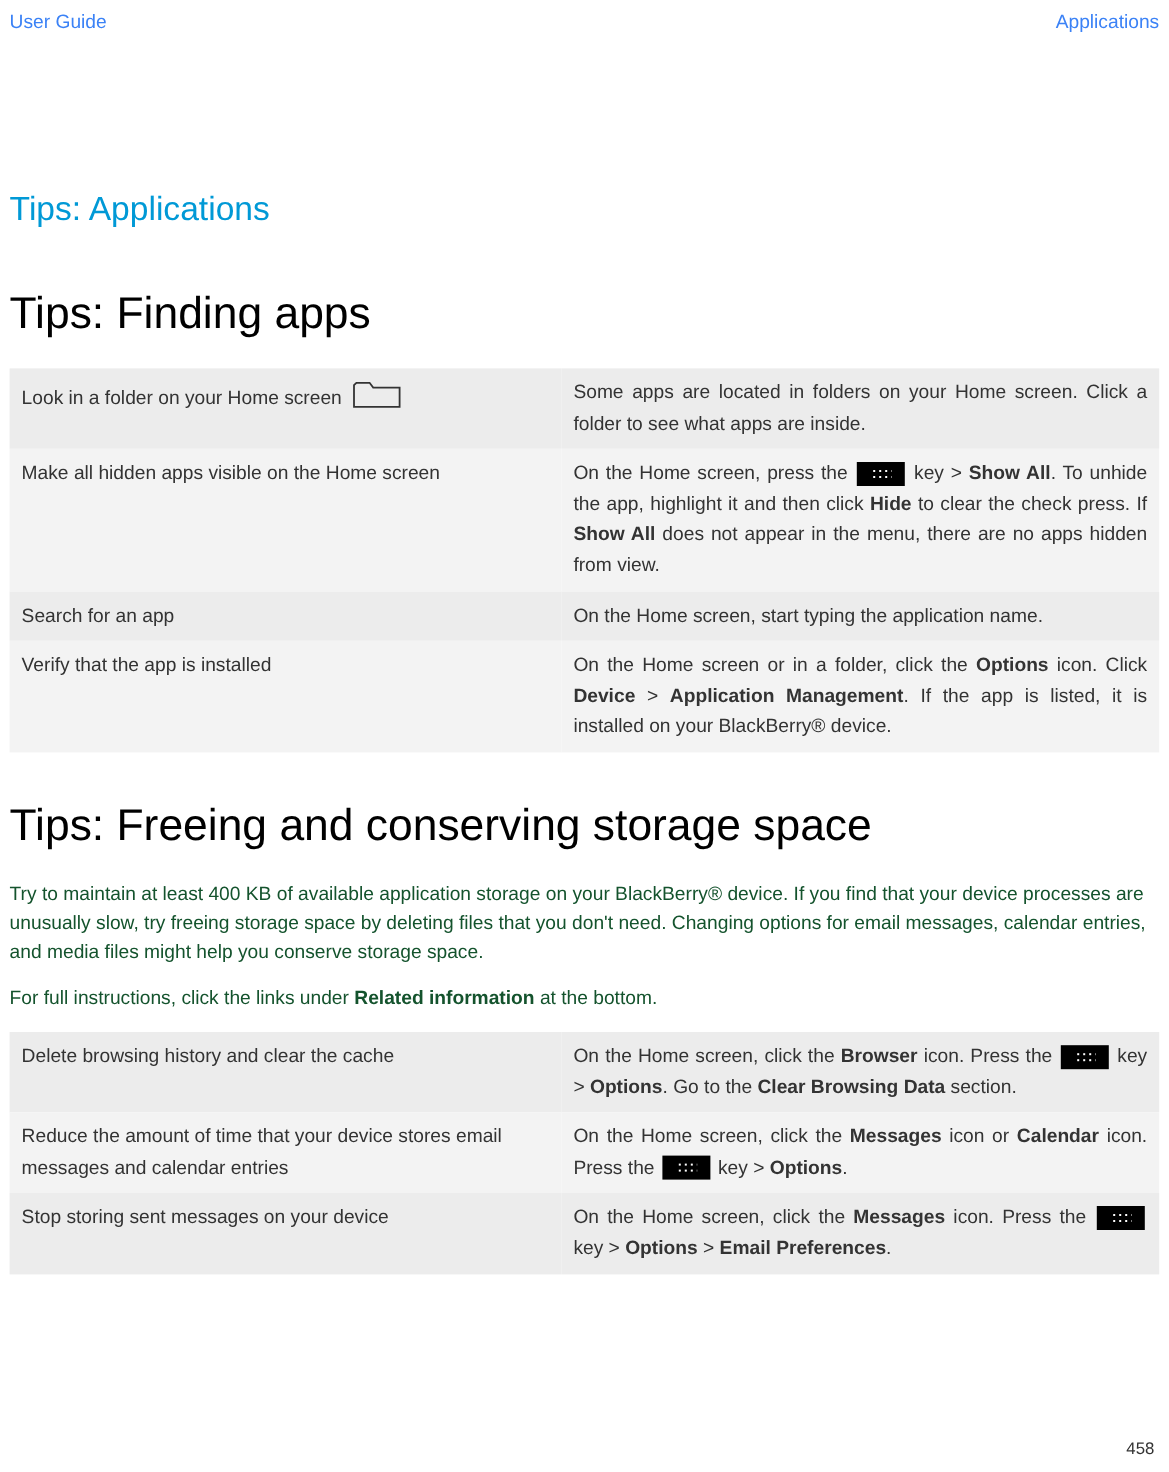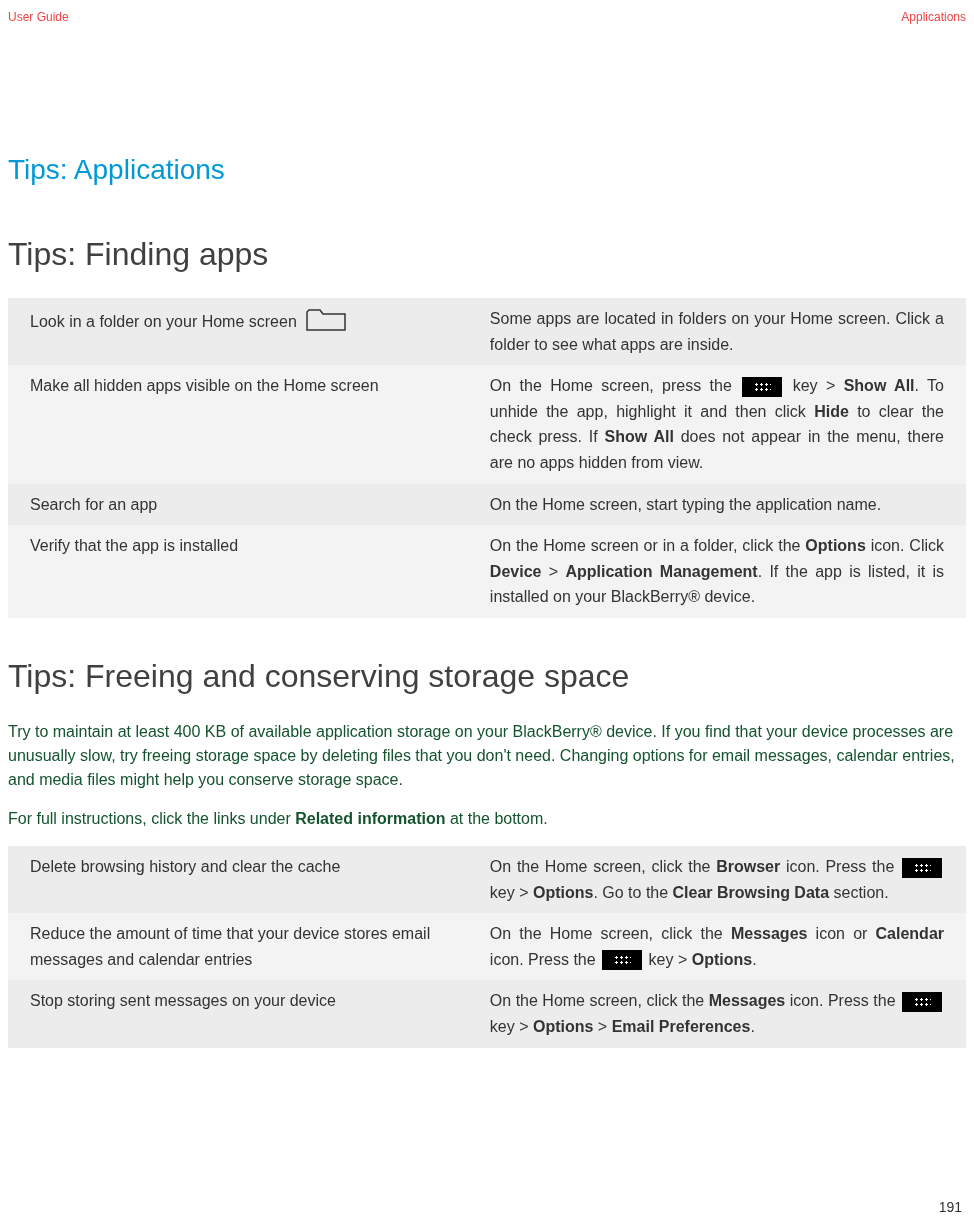--- a/index.html
+++ b/index.html
@@ -9,48 +9,48 @@
       color: #333;
       background: #fff;
       width: 974px;
       height: 1227px;
       position: relative;
       padding: 10px 8px;
     }
     .header {
       display: flex;
       justify-content: space-between;
-      font-size: 12px;
-      color: #ef4444;
+      font-size: 16px;
+      color: #3b82f6;
       margin-bottom: 130px;
     }
     h1 {
       font-family: "Segoe UI Light", Arial, sans-serif;
       font-weight: 300;
       font-size: 28px;
       color: #0099d6;
       margin-bottom: 50px;
     }
     h2 {
       font-family: "Segoe UI Light", Arial, sans-serif;
       font-weight: 300;
-      font-size: 32px;
-      color: #404040;
+      font-size: 37px;
+      color: #000000;
       margin-bottom: 25px;
     }
     table {
       width: 100%;
       border-collapse: collapse;
       margin-bottom: 40px;
     }
     tr:nth-child(odd) { background: #ececec; }
     tr:nth-child(even) { background: #f3f3f3; }
     td {
       vertical-align: top;
-      padding: 8px 22px;
+      padding: 8px 10px;
       font-size: 16px;
       line-height: 1.6;
       color: #333;
     }
     td:first-child { width: 48%; }
     td:last-child { width: 52%; text-align: justify; }
     .folder-icon {
       display: inline-block;
       vertical-align: middle;
       margin-left: 4px;
@@ -156,13 +156,13 @@
   </tr>
   <tr>
     <td>Stop storing sent messages on your device</td>
     <td>
       <span>On the Home screen, click the </span><b>Messages</b><span> icon. Press the </span><span class="bb-key"></span><span> key &gt; </span><b>Options</b><span> &gt; </span><b>Email Preferences</b><span>.</span>
     </td>
   </tr>
 </tbody>
   </table>
 
-<div class="footer-page">191</div>
+<div class="footer-page">458</div>
 
 </body></html>

